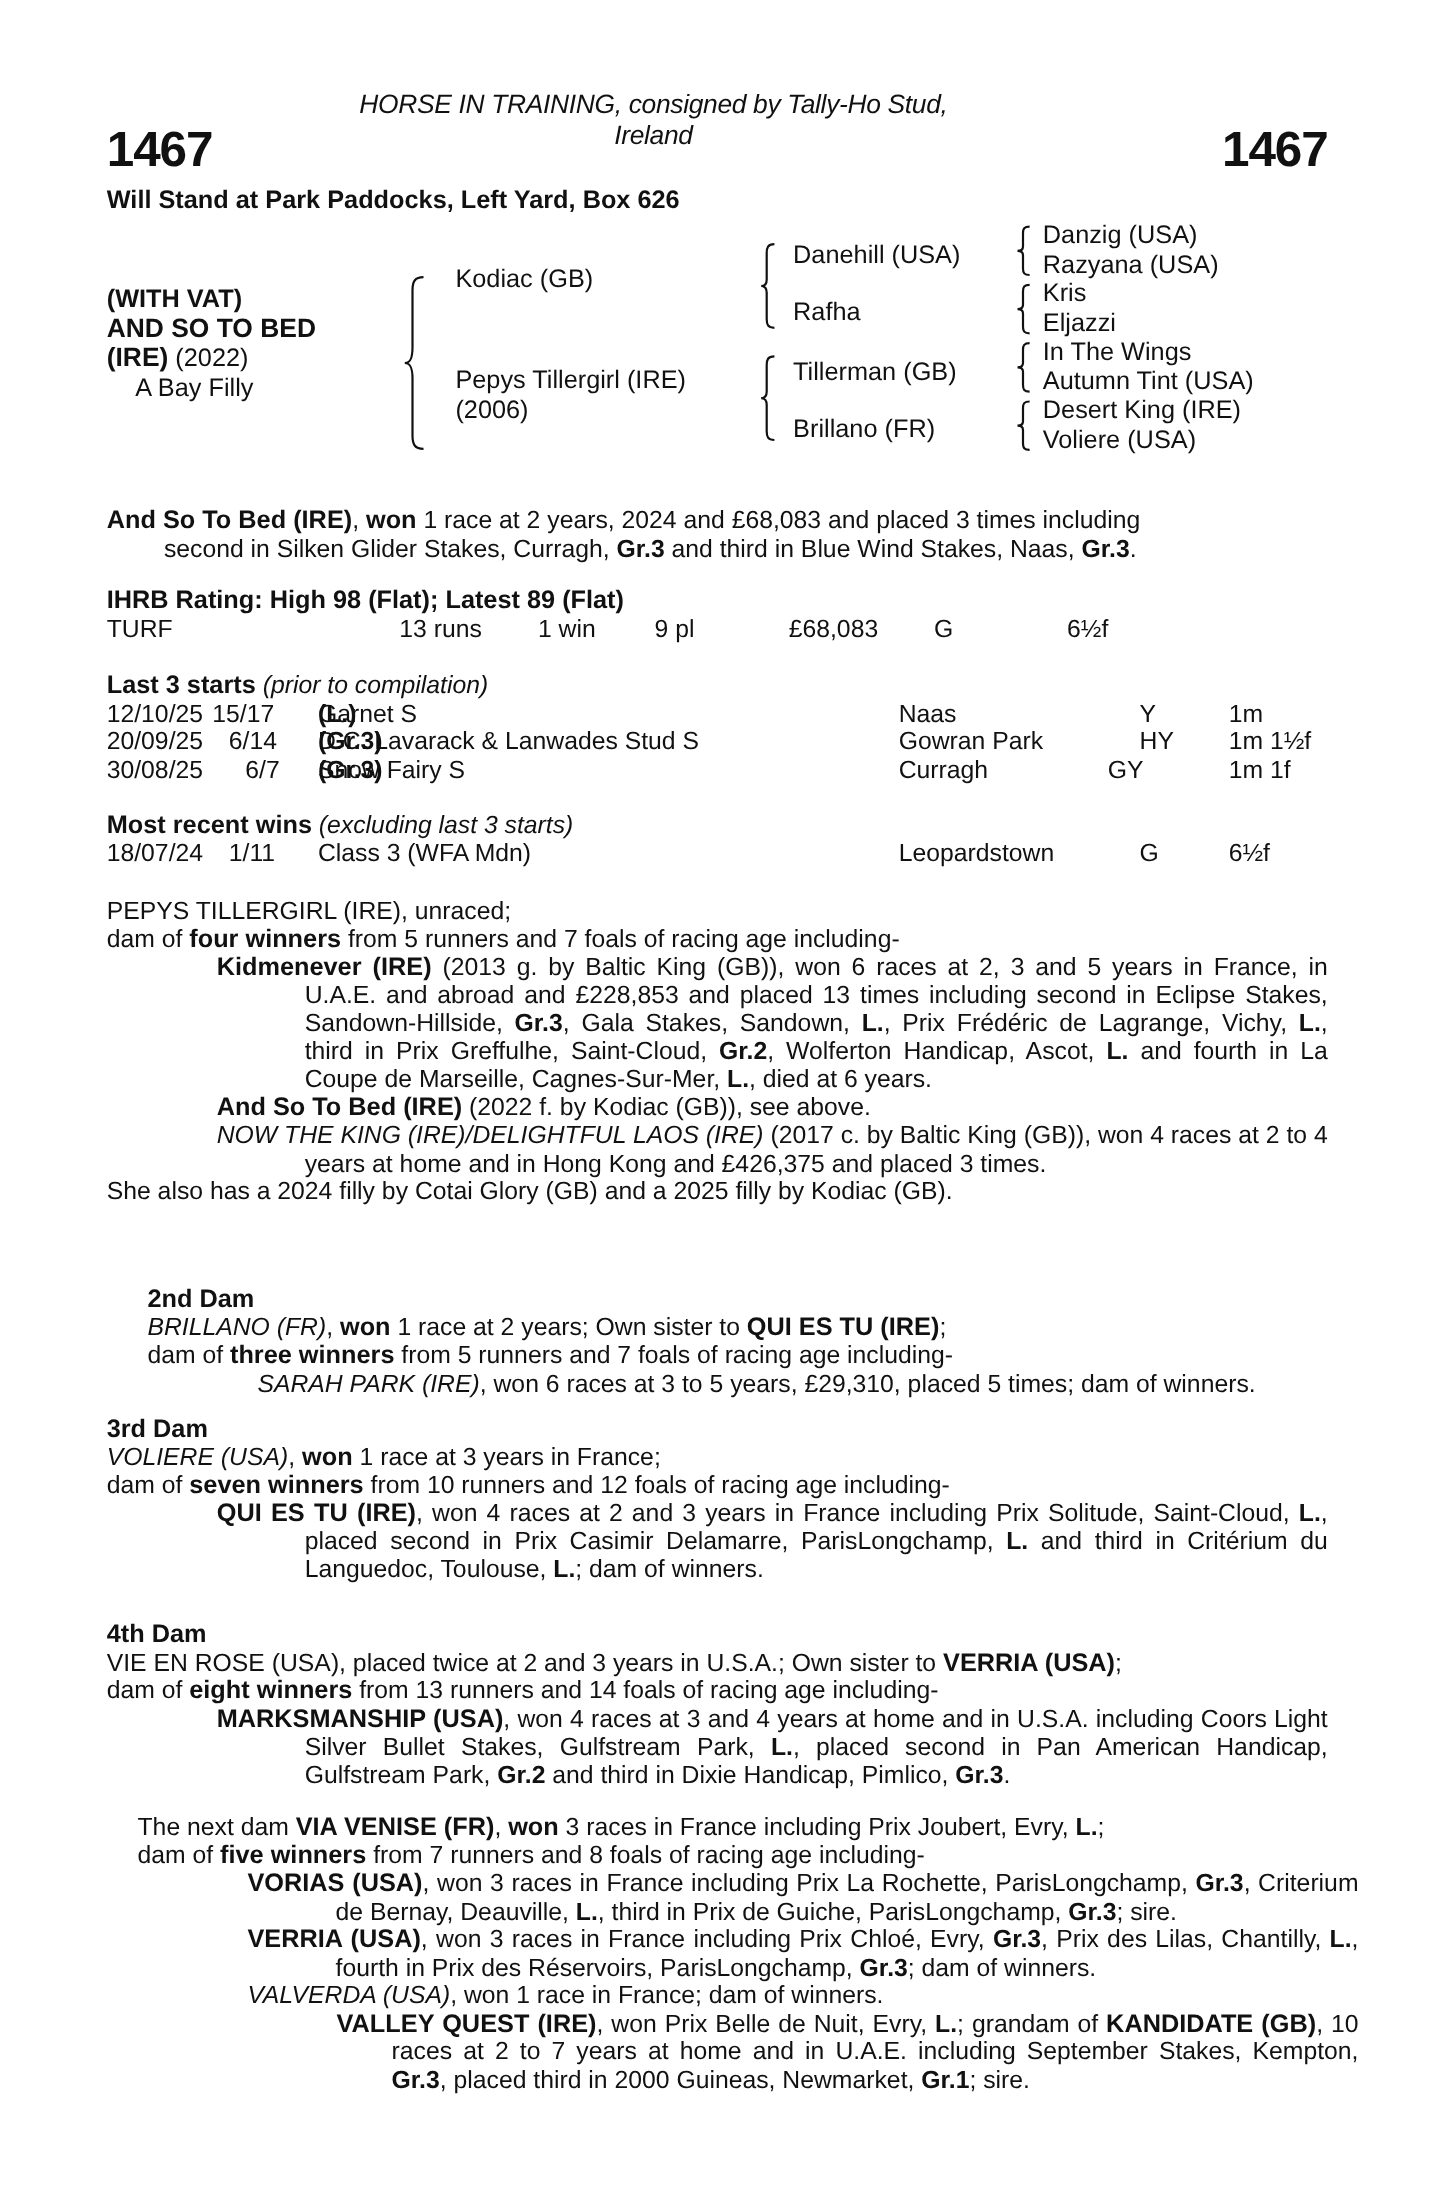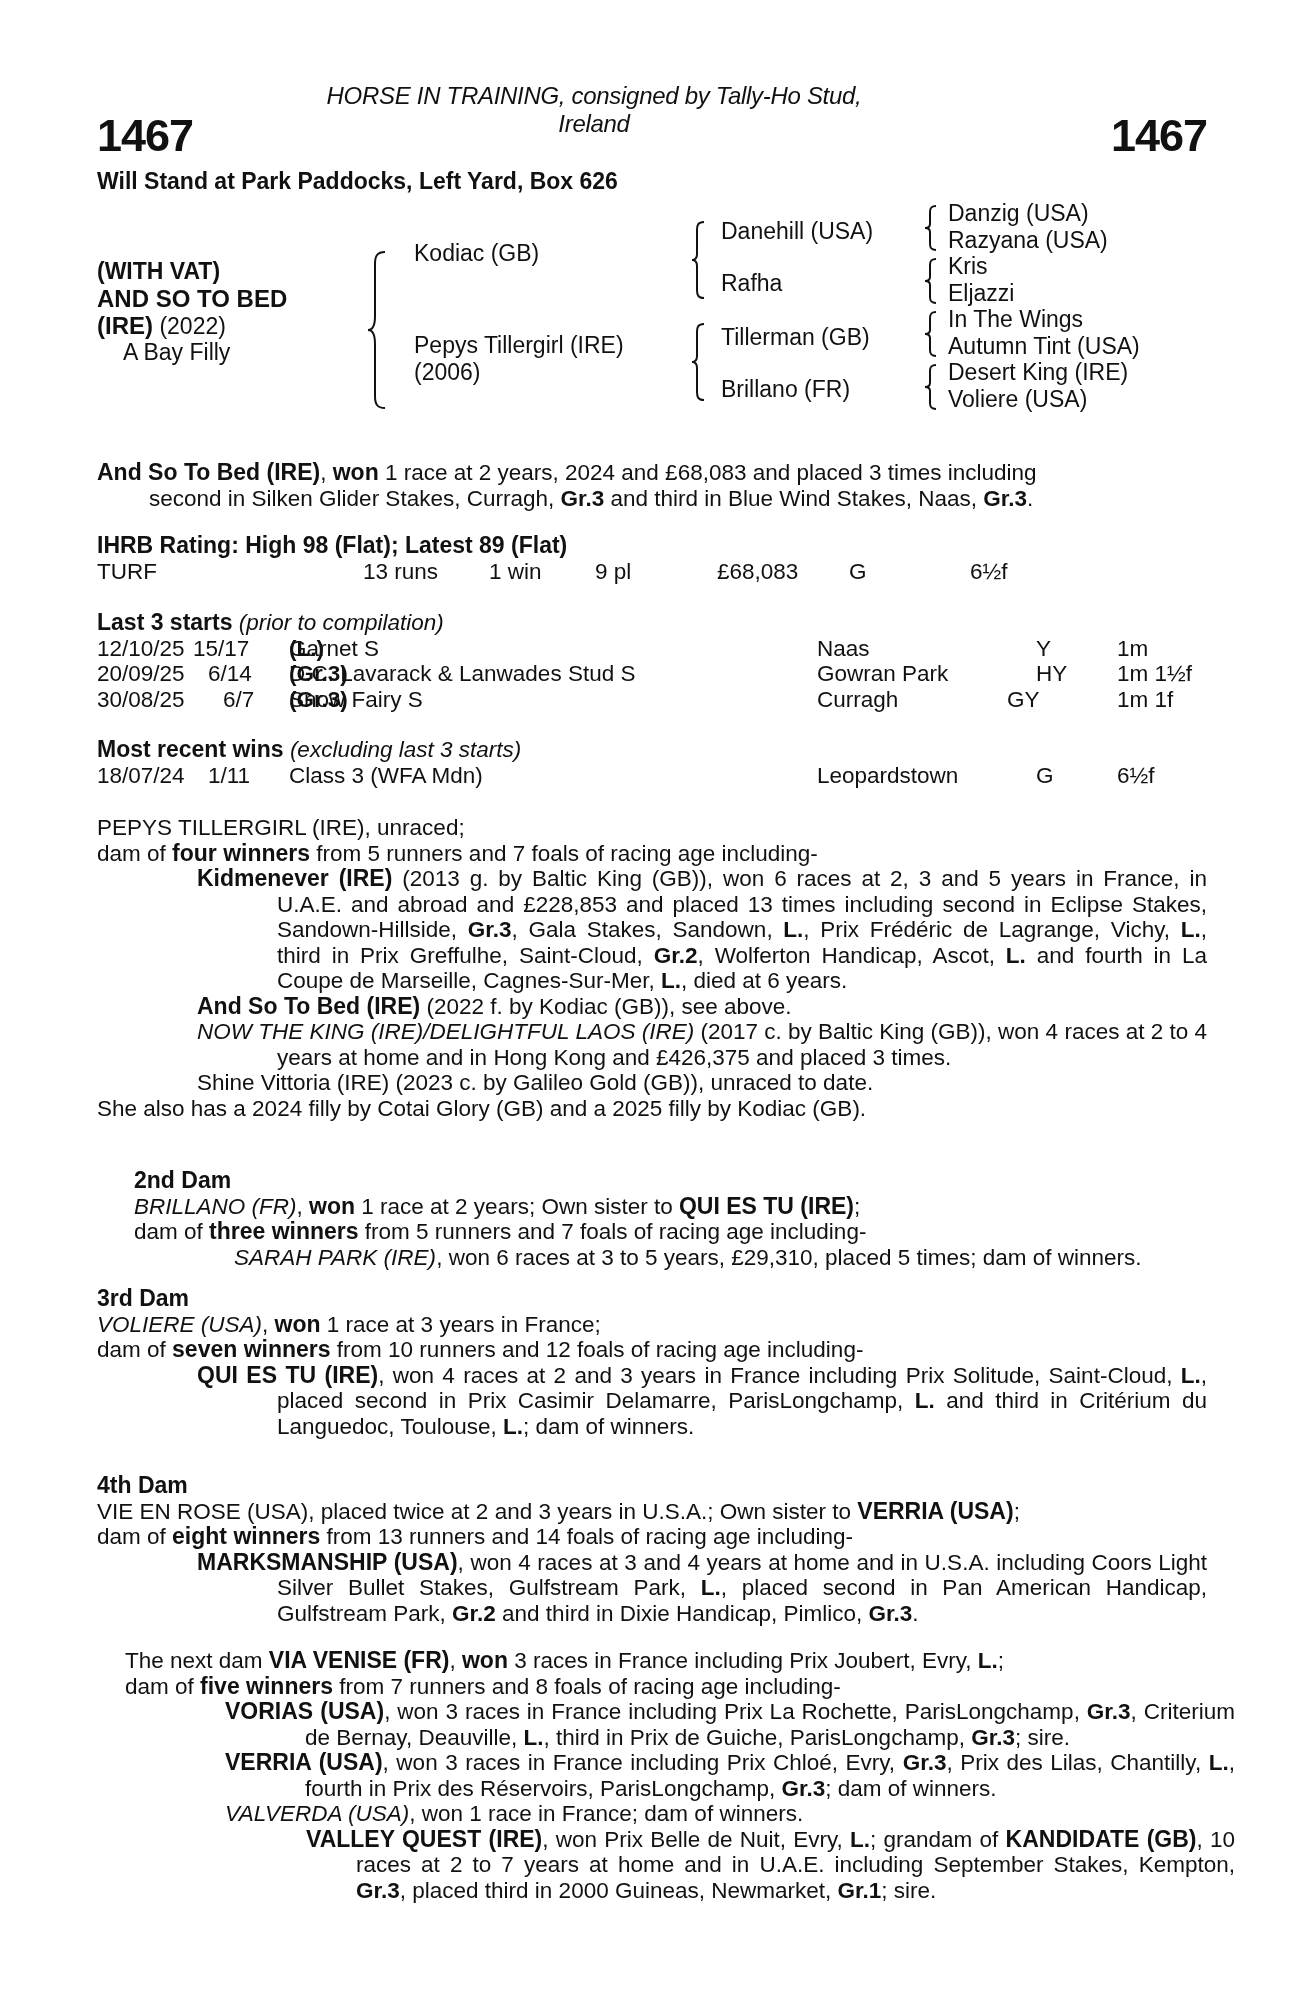--- a/index.html
+++ b/index.html
@@ -157,21 +157,20 @@
       <span style="left:1020px">6½f</span>
     </div>
   </div>
 
   <div class="txt" style="top:815px;">
     <p>PEPYS TILLERGIRL (IRE), unraced;</p>
     <p><span>dam of </span><span class="hd">four winners</span><span> from 5 runners and 7 foals of racing age including-</span></p>
     <p class="hang2"><span class="hd">Kidmenever (IRE)</span><span> (2013 g. by Baltic King (GB)), won 6 races at 2, 3 and 5 years in France, in U.A.E. and abroad and £228,853 and placed 13 times including second in Eclipse Stakes, Sandown-Hillside, </span><span class="b">Gr.3</span><span>, Gala Stakes, Sandown, </span><span class="b">L.</span><span>, Prix Frédéric de Lagrange, Vichy, </span><span class="b">L.</span><span>, third in Prix Greffulhe, Saint-Cloud, </span><span class="b">Gr.2</span><span>, Wolferton Handicap, Ascot, </span><span class="b">L.</span><span> and fourth in La Coupe de Marseille, Cagnes-Sur-Mer, </span><span class="b">L.</span><span>, died at 6 years.</span></p>
     <p class="hang2"><span class="hd">And So To Bed (IRE)</span><span> (2022 f. by Kodiac (GB)), see above.</span></p>
     <p class="hang2"><span class="i">NOW THE KING (IRE)/DELIGHTFUL LAOS (IRE)</span><span> (2017 c. by Baltic King (GB)), won 4 races at 2 to 4 years at home and in Hong Kong and £426,375 and placed 3 times.</span></p>
-    <p class="hang2">Shine Vittoria (IRE) (2023 c. by Galileo Gold (GB)), unraced to date.</p>
     <p>She also has a 2024 filly by Cotai Glory (GB) and a 2025 filly by Kodiac (GB).</p>
   </div>
 
   <div class="txt" style="top:1168px;margin-left:37px;">
     <p class="hd">2nd Dam</p>
     <p><span class="i">BRILLANO (FR)</span>, <span class="hd">won</span><span> 1 race at 2 years; Own sister to </span><span class="hd">QUI ES TU (IRE)</span><span>;</span></p>
     <p><span>dam of </span><span class="hd">three winners</span><span> from 5 runners and 7 foals of racing age including-</span></p>
     <p class="hang2"><span class="i">SARAH PARK (IRE)</span><span>, won 6 races at 3 to 5 years, £29,310, placed 5 times; dam of winners.</span></p>
   </div>
 

